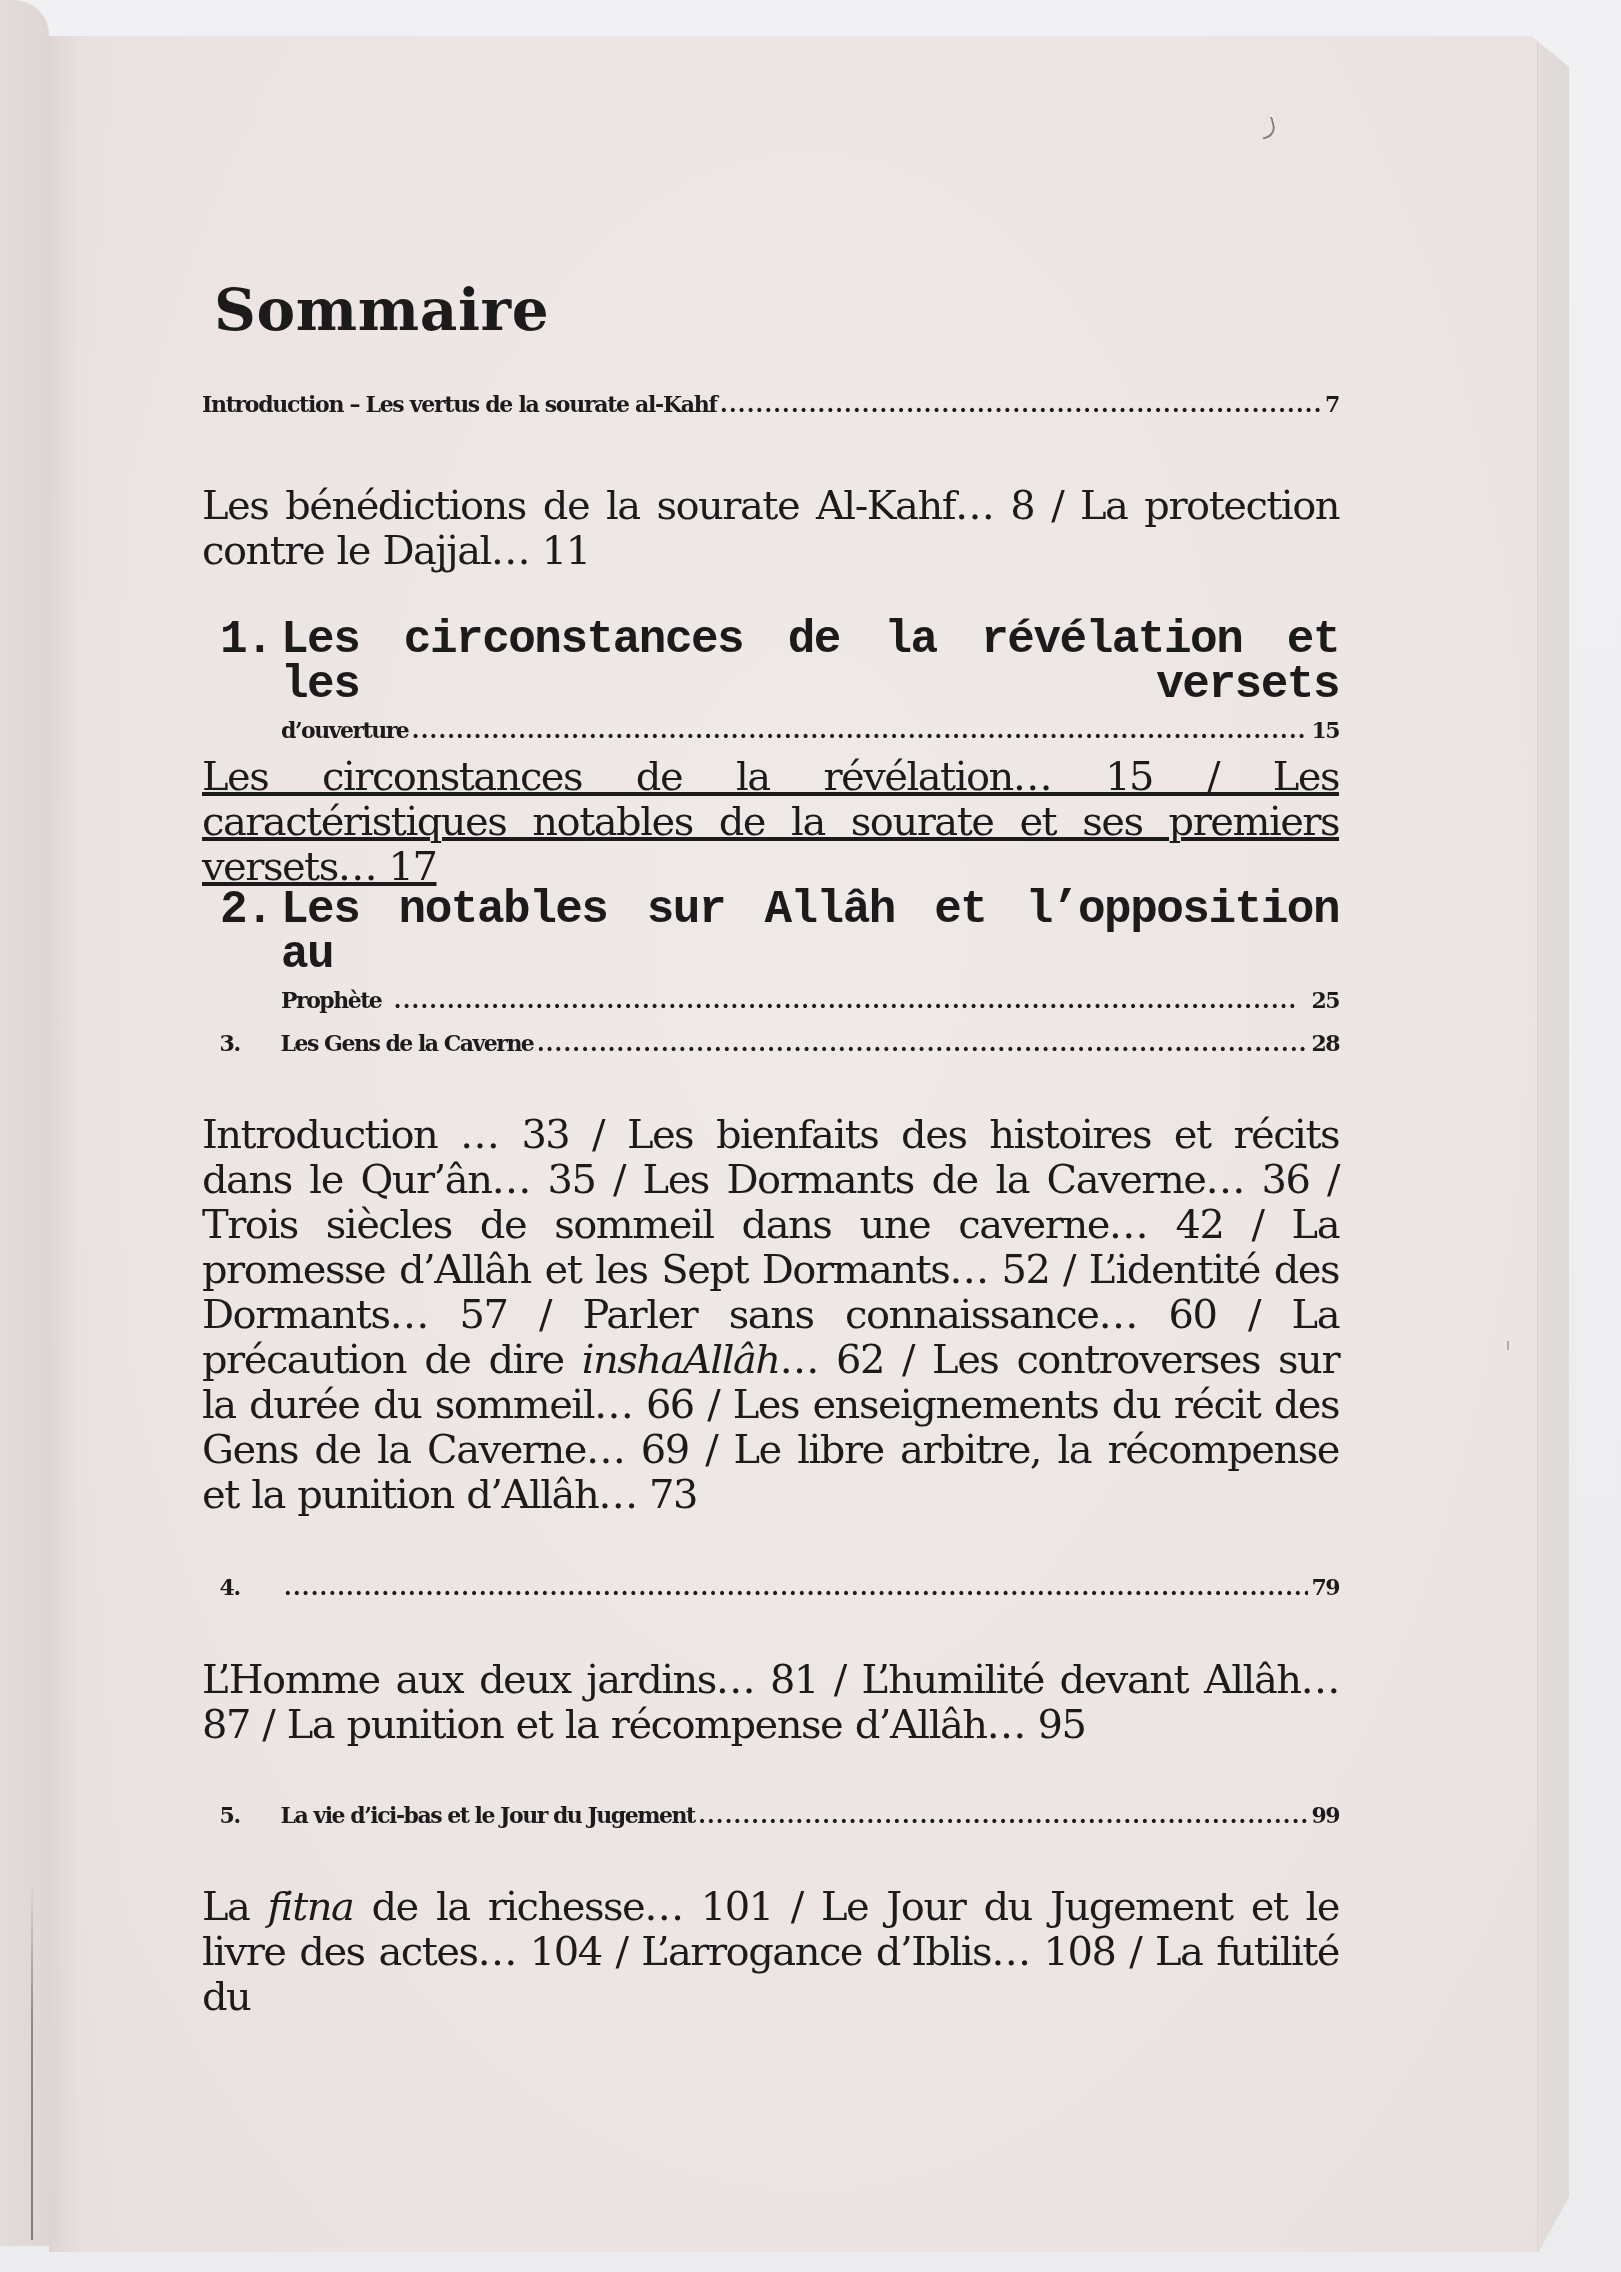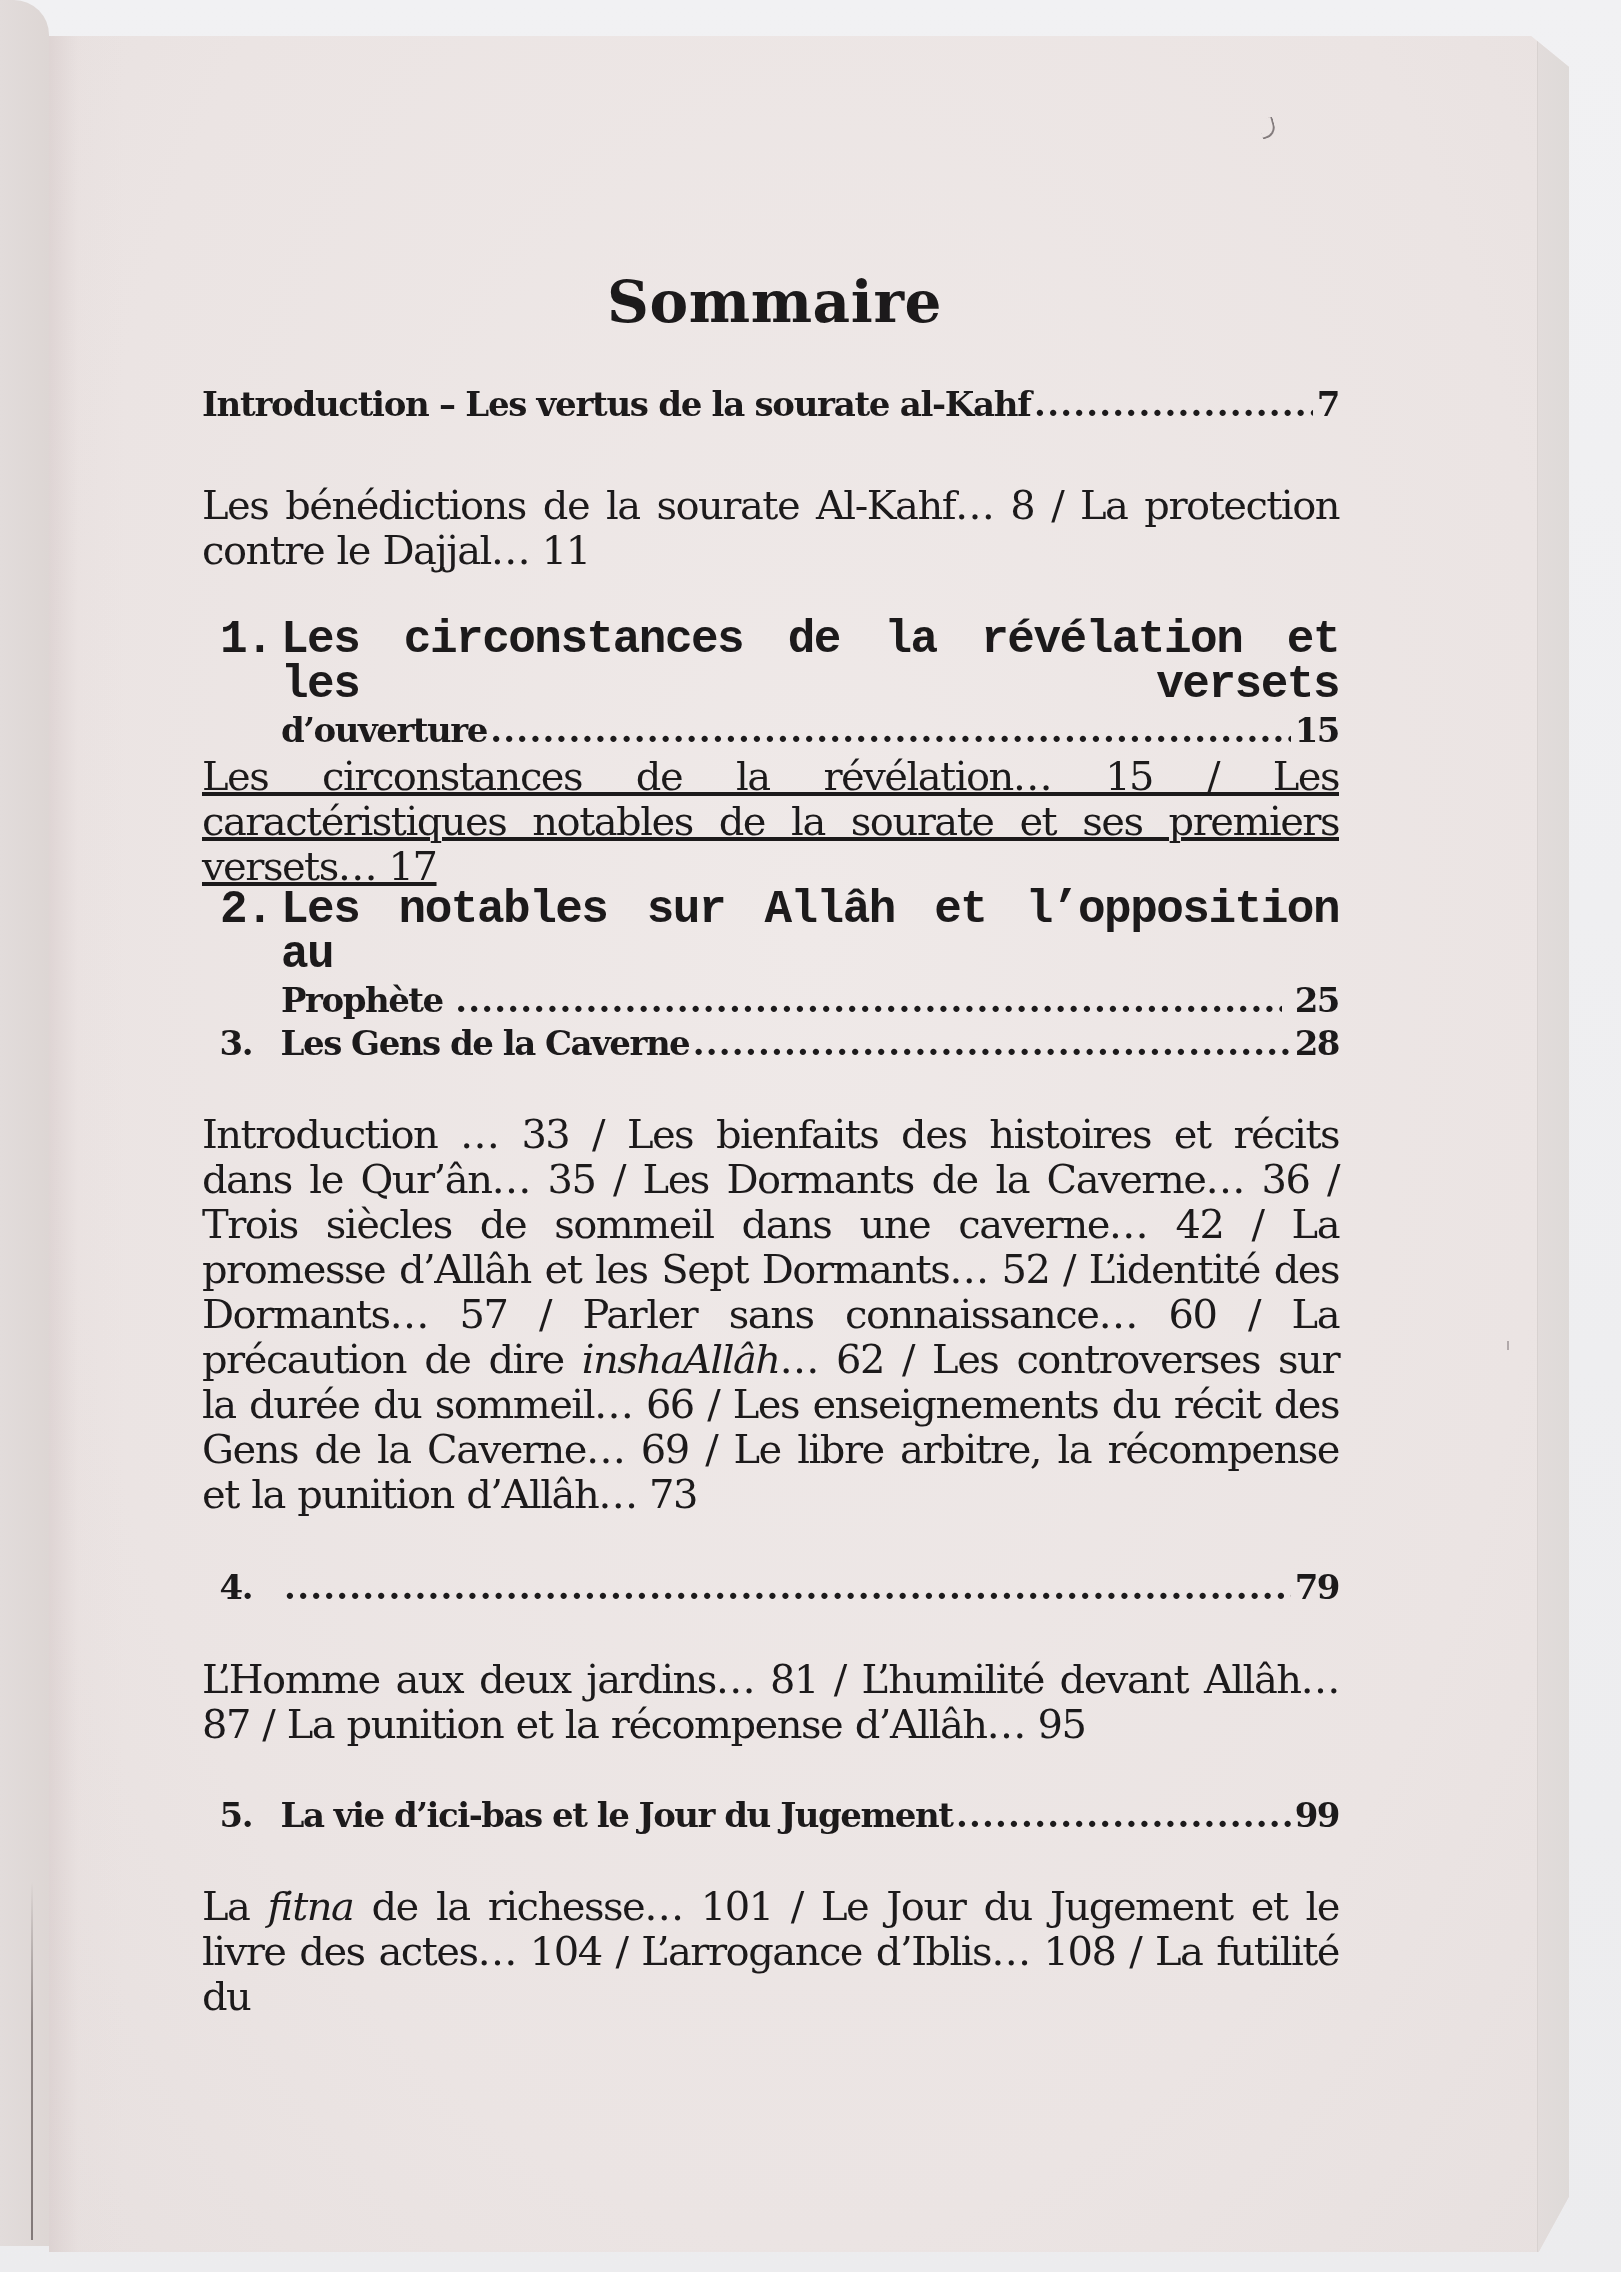--- a/index.html
+++ b/index.html
@@ -80,42 +80,41 @@
     
     .content {
       position: absolute;
       left: 202px;
       top: 223px;
       width: 1137px;
       font-family: "DejaVu Serif", "Liberation Serif", serif;
       color: #1c1a1b;
     }
     .title {
-      text-align: center;
       font-family: "DejaVu Serif", serif;
       font-weight: bold;
       font-size: 58px;
       letter-spacing: 0.6px;
-      margin: 4px;
+      margin: 12px;
       position: absolute;
       top: 41px;
       left: 0;
       width: 100%;
     }
     .entry {
       position: absolute;
       left: 0;
       width: 100%;
     }
     .head-line {
       display: flex;
       align-items: baseline;
       font-family: "DejaVu Serif", serif;
       font-weight: bold;
-      font-size: 34px;
+      font-size: 22px;
       line-height: 45px;
       white-space: nowrap;
       letter-spacing: -1.5px;
       justify-content: center;
     }
     .head-line .num {
       width: 61px;
       flex: 0 0 61px;
       padding-left: 17.6px;
     }

